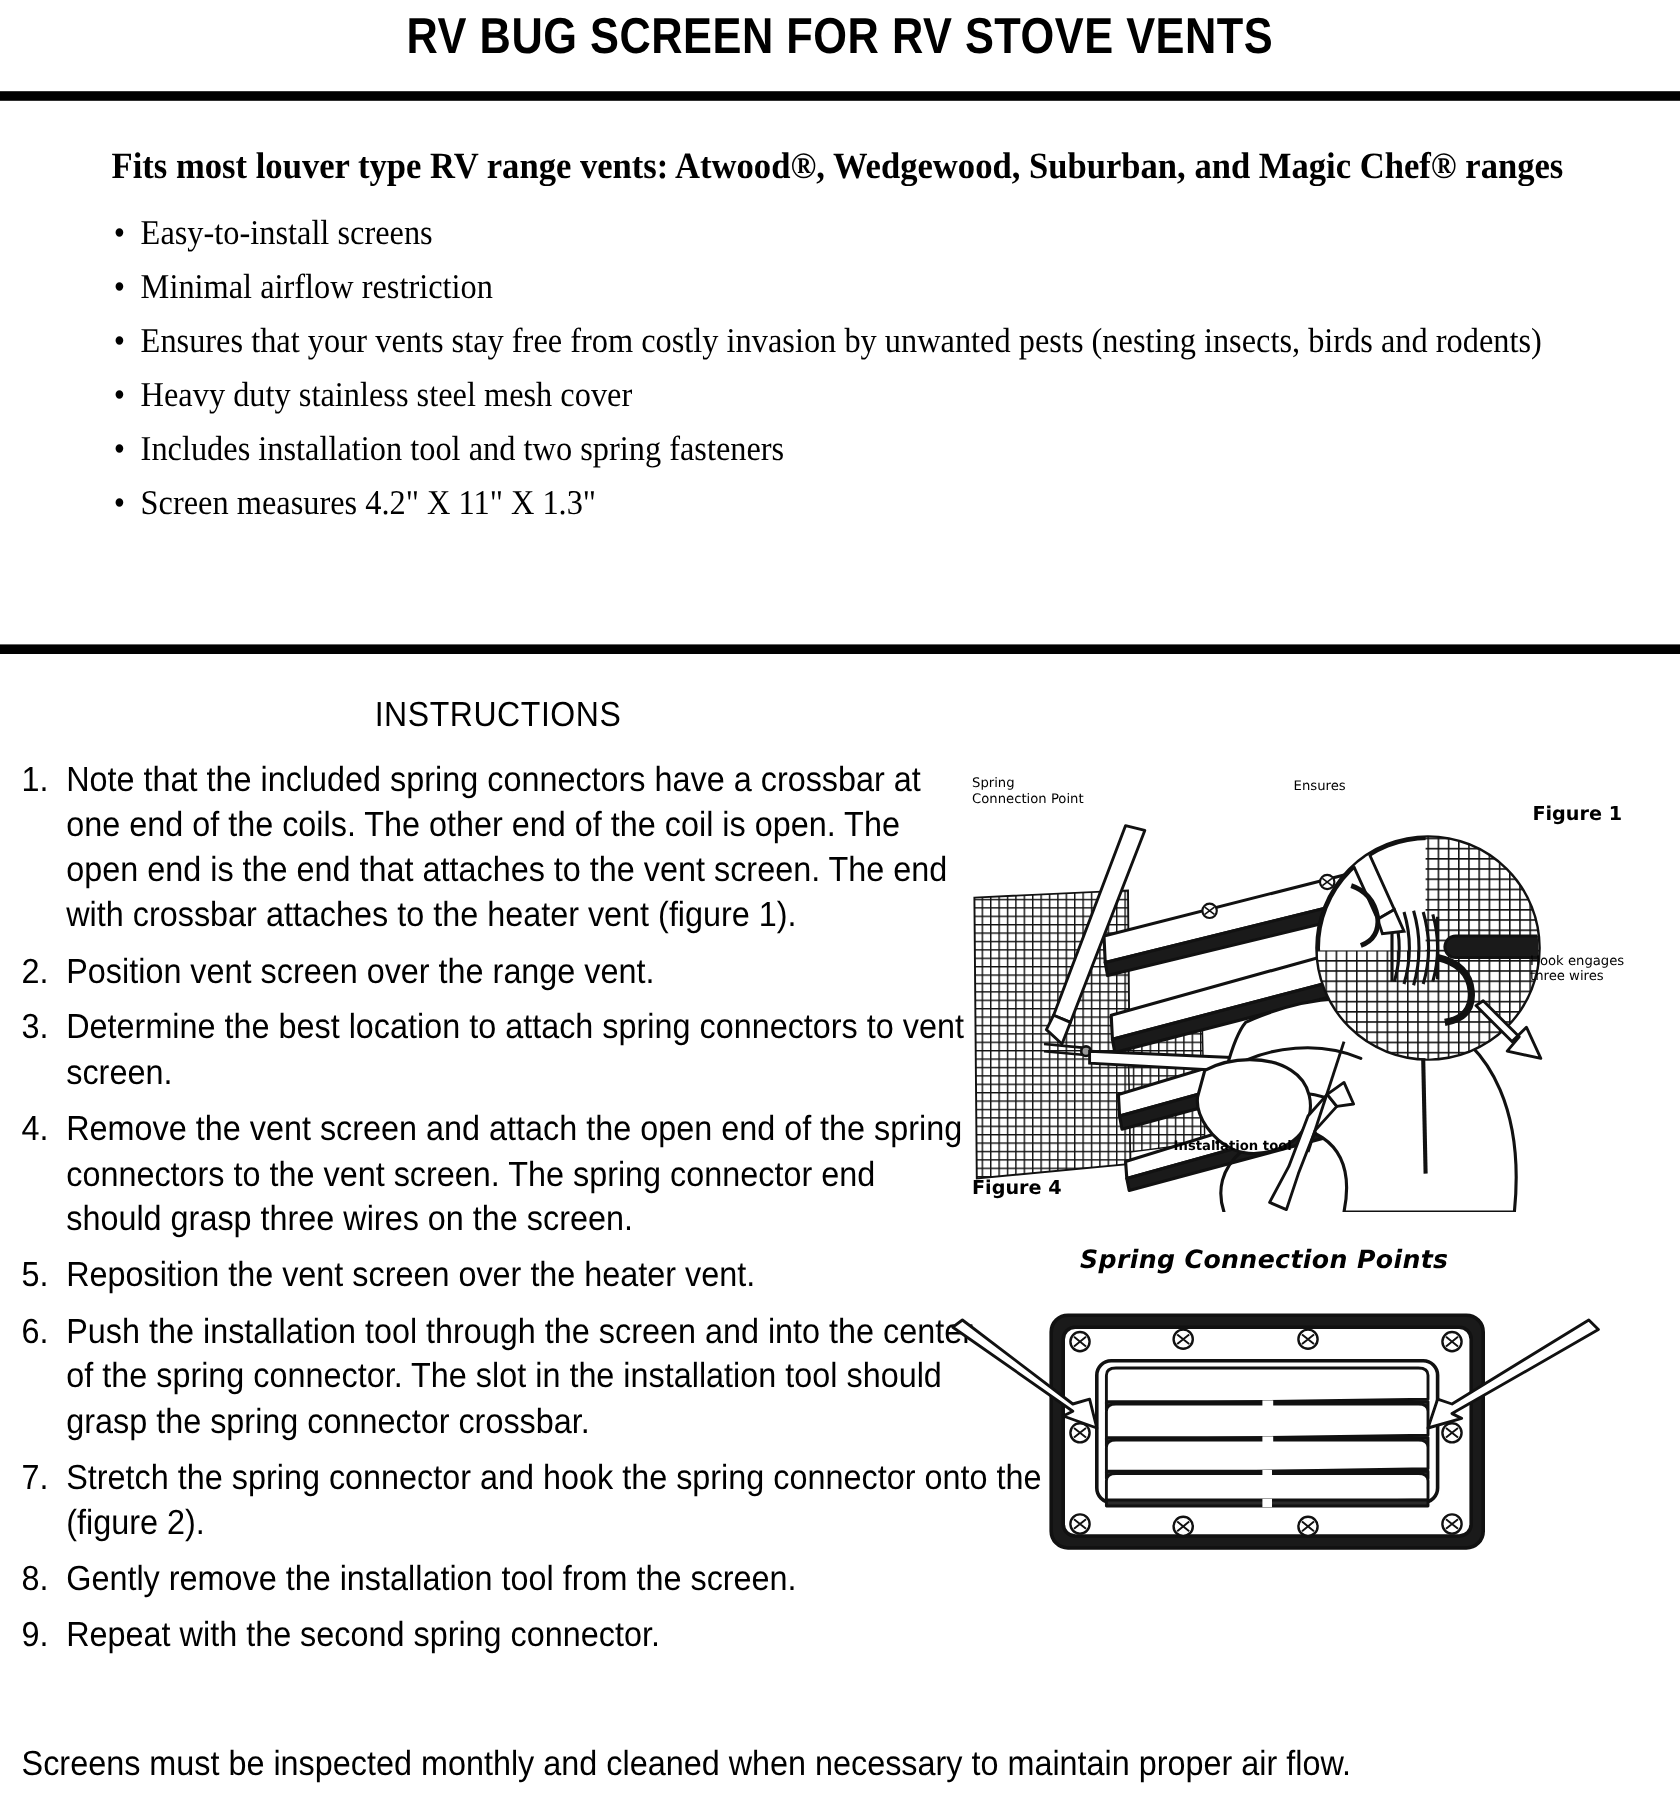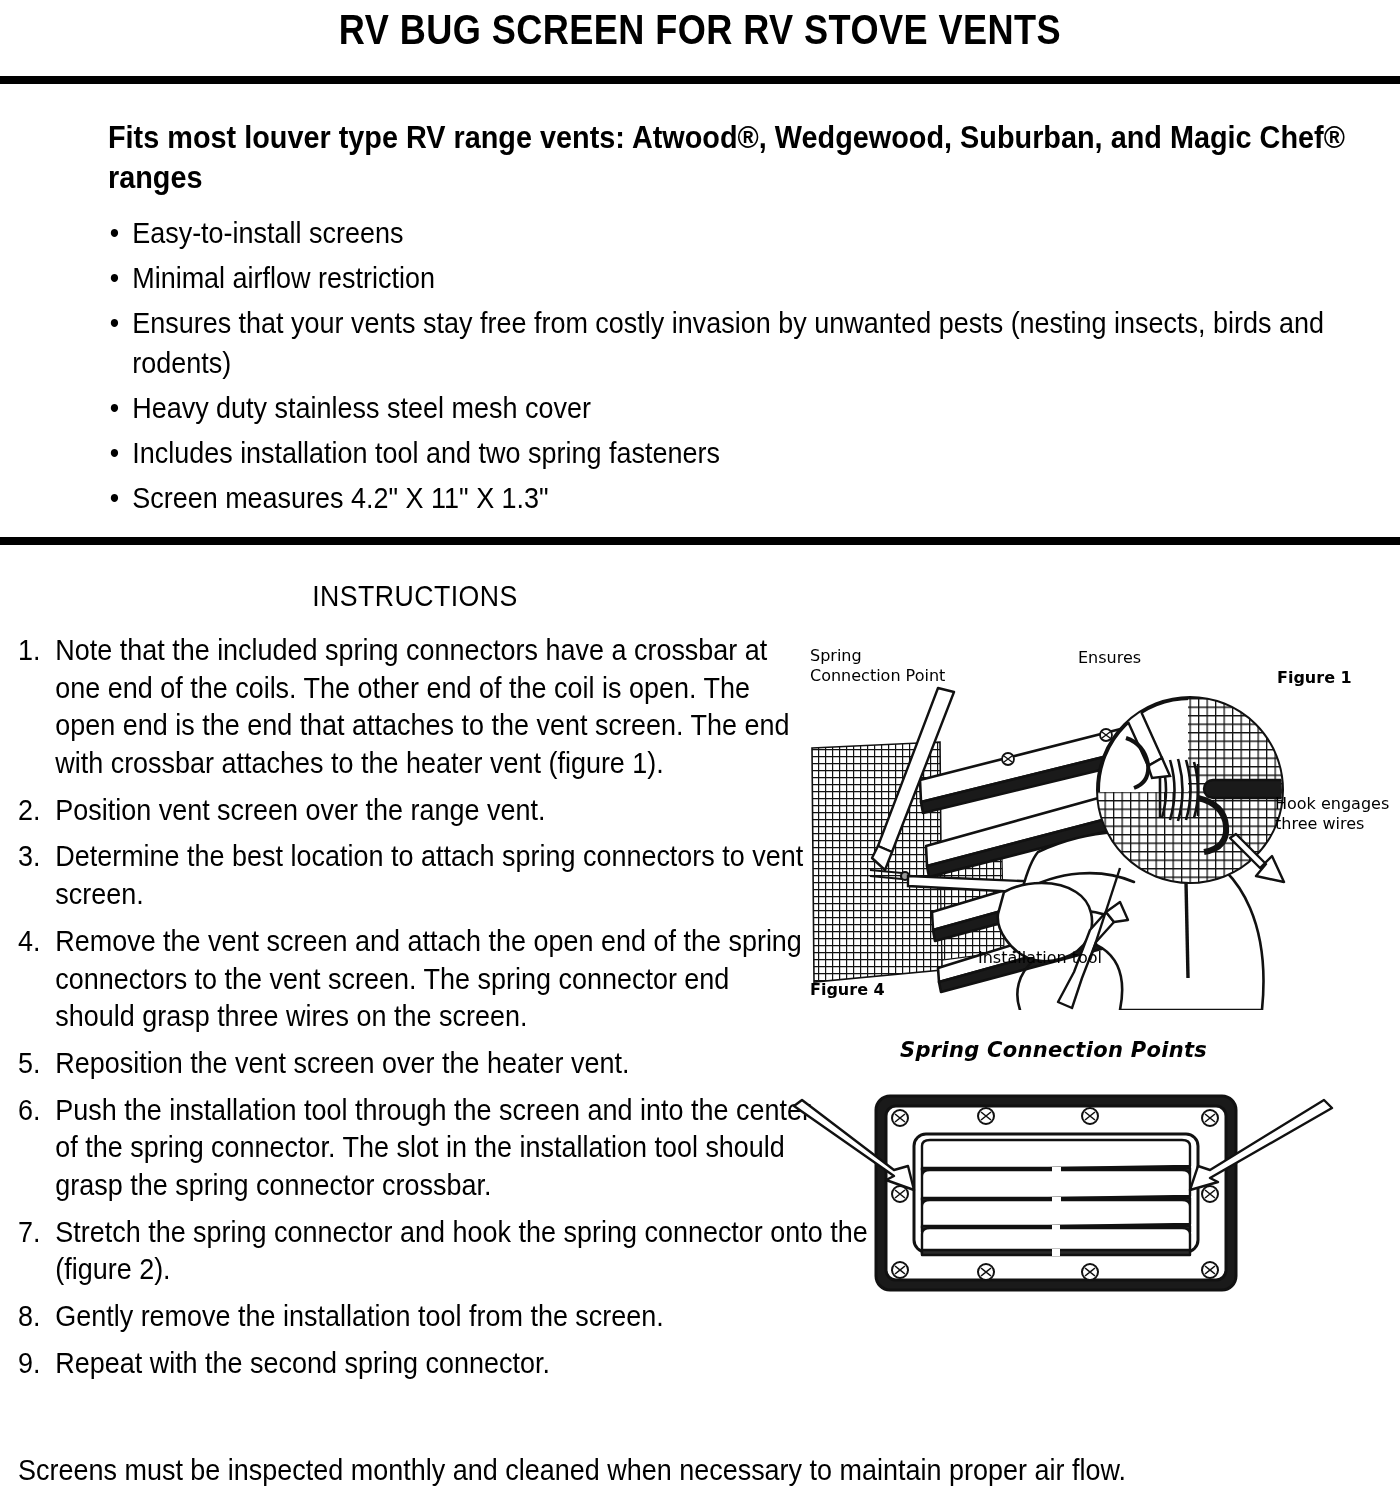--- a/index.html
+++ b/index.html
@@ -44,22 +44,23 @@
     width: 1400px;
     background: #000;
   }
   .rule-1 { top: 76px; height: 8px; }
   .rule-2 { top: 537px; height: 8px; }
 
   
   .features {
     position: absolute;
     top: 118px;
-    left: 108px;
+    left: 93px;
     width: 1270px;
+    font-family: Liberation Serif, serif;
   }
   .features-head {
     font-weight: bold;
     font-size: 31px;
     line-height: 1.28;
     transform: scaleX(0.93);
     transform-origin: left top;
     width: 107.5%;
     margin-bottom: 16px;
   }
@@ -140,21 +141,21 @@
   .fig-area {
     position: absolute;
     top: 630px;
     left: 790px;
     width: 610px;
     height: 700px;
   }
   .fig-label {
     position: absolute;
     font-family: "DejaVu Sans", sans-serif;
-    font-size: 16px;
+    font-size: 11px;
     line-height: 1.22;
     white-space: pre;
   }
   .fig-label.bold { font-weight: bold; font-size: 16px; }
   .fig2-title {
     position: absolute;
     left: 110px;
     top: 408px;
     font-family: "DejaVu Sans", sans-serif;
     font-weight: bold;
@@ -337,21 +338,21 @@
       <polygon points="440,208 470,238 482,226 494,252 466,246 476,234 446,204"></polygon>
     </g>
   </svg>
 
   <div class="fig-label" style="left:20px; top:16px;">Spring
 Connection Point</div>
   <div class="fig-label" style="left:288px; top:18px;">Ensures</div>
   <div class="fig-label bold" style="left:487px; top:38px;">Figure 1</div>
   <div class="fig-label" style="left:462px; top:164px;padding-left:23px;">Hook engages
 three wires</div>
-  <div class="fig-label" style="left:188px; top:318px;">Installation tool</div>
+  <div class="fig-label" style="left:188px; top:318px;font-weight:bold;">Installation tool</div>
   <div class="fig-label bold" style="left:20px; top:350px;">Figure 4</div>
 
   <div class="fig2-title">Spring Connection Points</div>
 
   <svg width="610" height="230" viewBox="0 0 610 230" style="position:absolute; left:0px; top:448px;">
 
     <rect x="86" y="18" width="360" height="194" rx="14" fill="#1a1a1a" stroke="#111" stroke-width="3"></rect>
     <rect x="96" y="28" width="340" height="174" rx="10" fill="#fff" stroke="#111" stroke-width="3"></rect>
 
     <rect x="124" y="56" width="284" height="118" rx="12" fill="#fff" stroke="#111" stroke-width="3"></rect>

